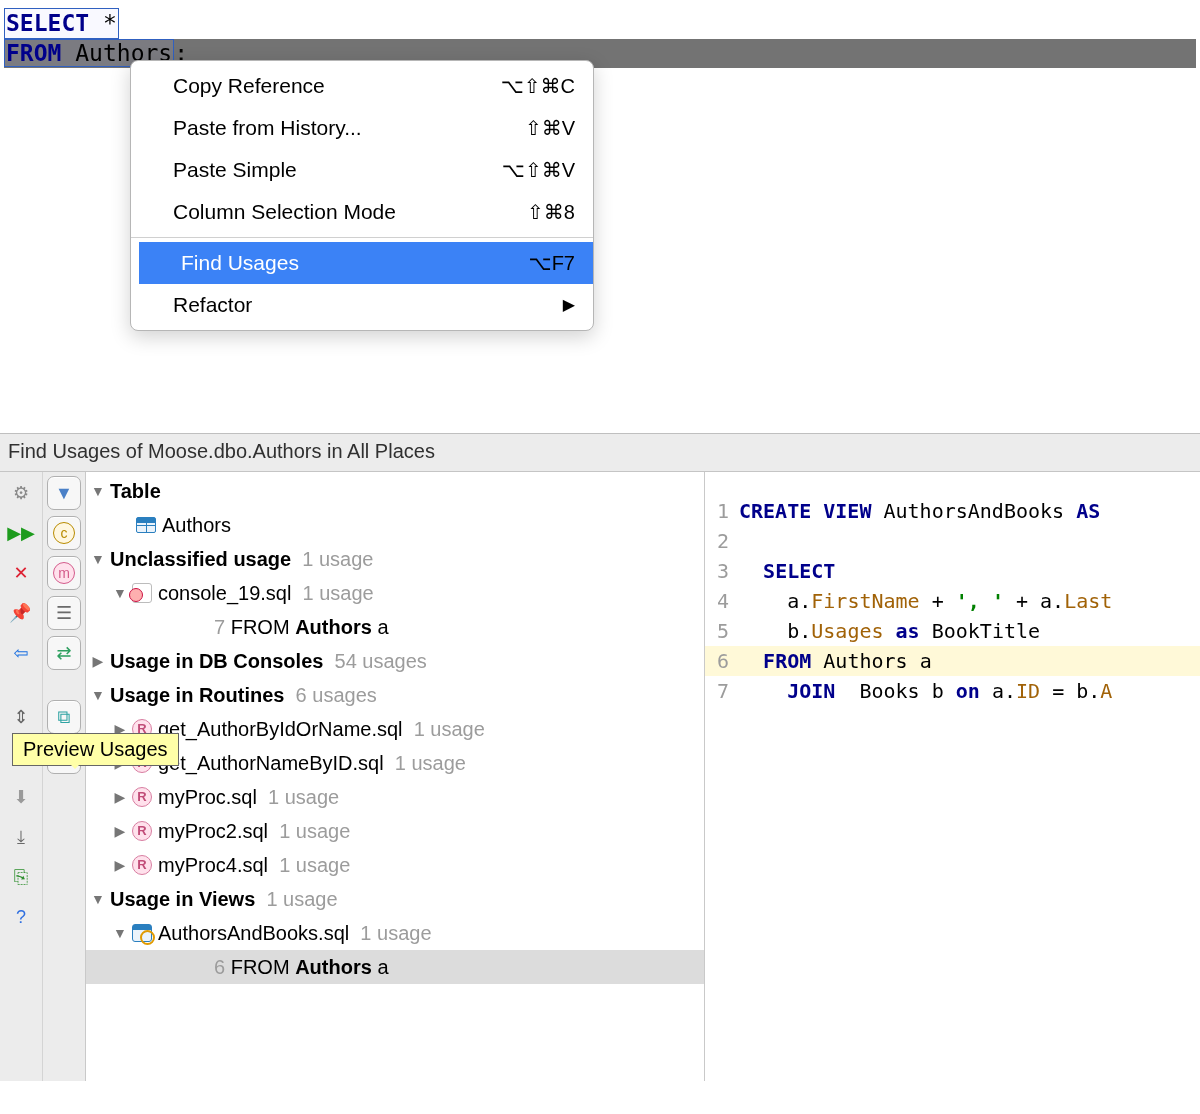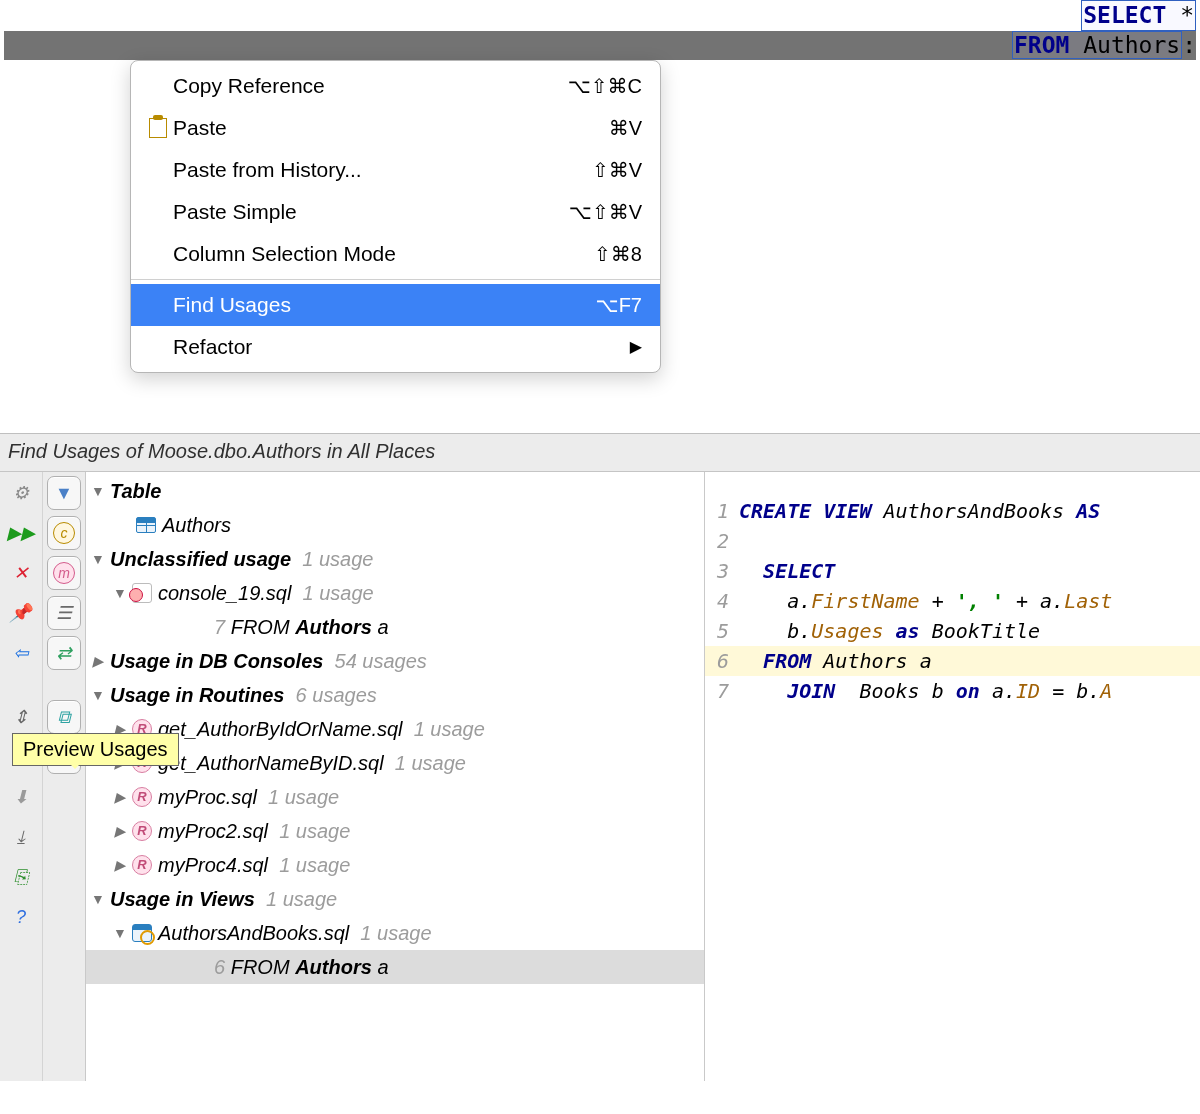--- a/index.html
+++ b/index.html
@@ -12,71 +12,69 @@
     width: 1200px;
     height: 1114px;
     overflow: hidden;
   }
   .kw { color: #00008b; font-weight: bold; }
   .id { color: #a16207; font-weight: 500; }
   .str { color: #008000; font-weight: bold; }
 
   
   .editor-top {
-    padding: 0 4px;
+    padding: 8px 4px;
     position: relative;
     height: 60px;
-    text-align: right;
   }
   .editor-top .line { font-family: Menlo, Consolas, monospace; font-size: 23px; line-height:29px; }
   .sel {
     display:inline-block;
     border:1px solid #3060c0;
     padding:0 1px;
     background: rgba(200,200,255,0.1);
   }
   .hl-line { background: #737373; }
 
   
   .ctx-menu {
     position:absolute;
     top:60px; left:130px;
-    width:531px;
+    width:464px;
     background:#fff;
     border:1px solid #b6b6b6;
     border-radius:8px;
     box-shadow:0 6px 20px rgba(0,0,0,0.18);
     padding:4px 0;
     font-size:21px;
     z-index:5;
   }
   .ctx-item {
     display:flex;
     align-items:center;
     padding:6px 18px 6px 12px;
     line-height:30px;
     cursor:default;
   }
   .ctx-item .ico { width:30px; display:flex; justify-content:center; }
   .ctx-item .lbl { flex:1; }
   .ctx-item .shortcut { font-size:20px; color:#000; }
-  .ctx-item.highlight { background:#3b82f6; color:#fff; }
-  .ctx-item.highlight .shortcut { color:#ffffff; }
+  .ctx-item.highlight { background:#3b82f6; color:#fff;margin-left:8px; }
+  .ctx-item.highlight .shortcut { color:#000000; }
   .ctx-sep { height:1px; background:#d0d0d0; margin:4px 0; }
   .ctx-item .arrow { font-size:16px; }
   .paste-ico {
     width:18px;height:20px;border:1px solid #b88b00;background:linear-gradient(#fff,#fff);position:relative;
   }
   .paste-ico::before{content:"";position:absolute;top:-4px;left:3px;width:10px;height:5px;background:#b88b00;border-radius:2px;}
 
   
   .panel {
     border-top:1px solid #bfbfbf;
     background:#ececec;
-    font-style:italic;
   }
   .panel-title {
     font-size:20px;
     color:#303030;
     padding:6px 8px 8px;
   }
   .panel-body {
     display:flex;
     background:#fff;
     border-top:1px solid #c5c5c5;
@@ -202,27 +200,20 @@
   </div>
 </div>
 
 <div class="ctx-menu">
   <div class="ctx-item">
     <span class="ico"></span>
     <span class="lbl">Copy Reference</span>
     <span class="shortcut">⌥⇧⌘C</span>
   </div>
   <div class="ctx-item">
-    <span class="ico">
-        <span class="paste-ico"></span>
-      </span>
-    <span class="lbl">Paste</span>
-    <span class="shortcut">⌘V</span>
-  </div>
-  <div class="ctx-item">
     <span class="ico"></span>
     <span class="lbl">Paste from History...</span>
     <span class="shortcut">⇧⌘V</span>
   </div>
   <div class="ctx-item">
     <span class="ico"></span>
     <span class="lbl">Paste Simple</span>
     <span class="shortcut">⌥⇧⌘V</span>
   </div>
   <div class="ctx-item">

